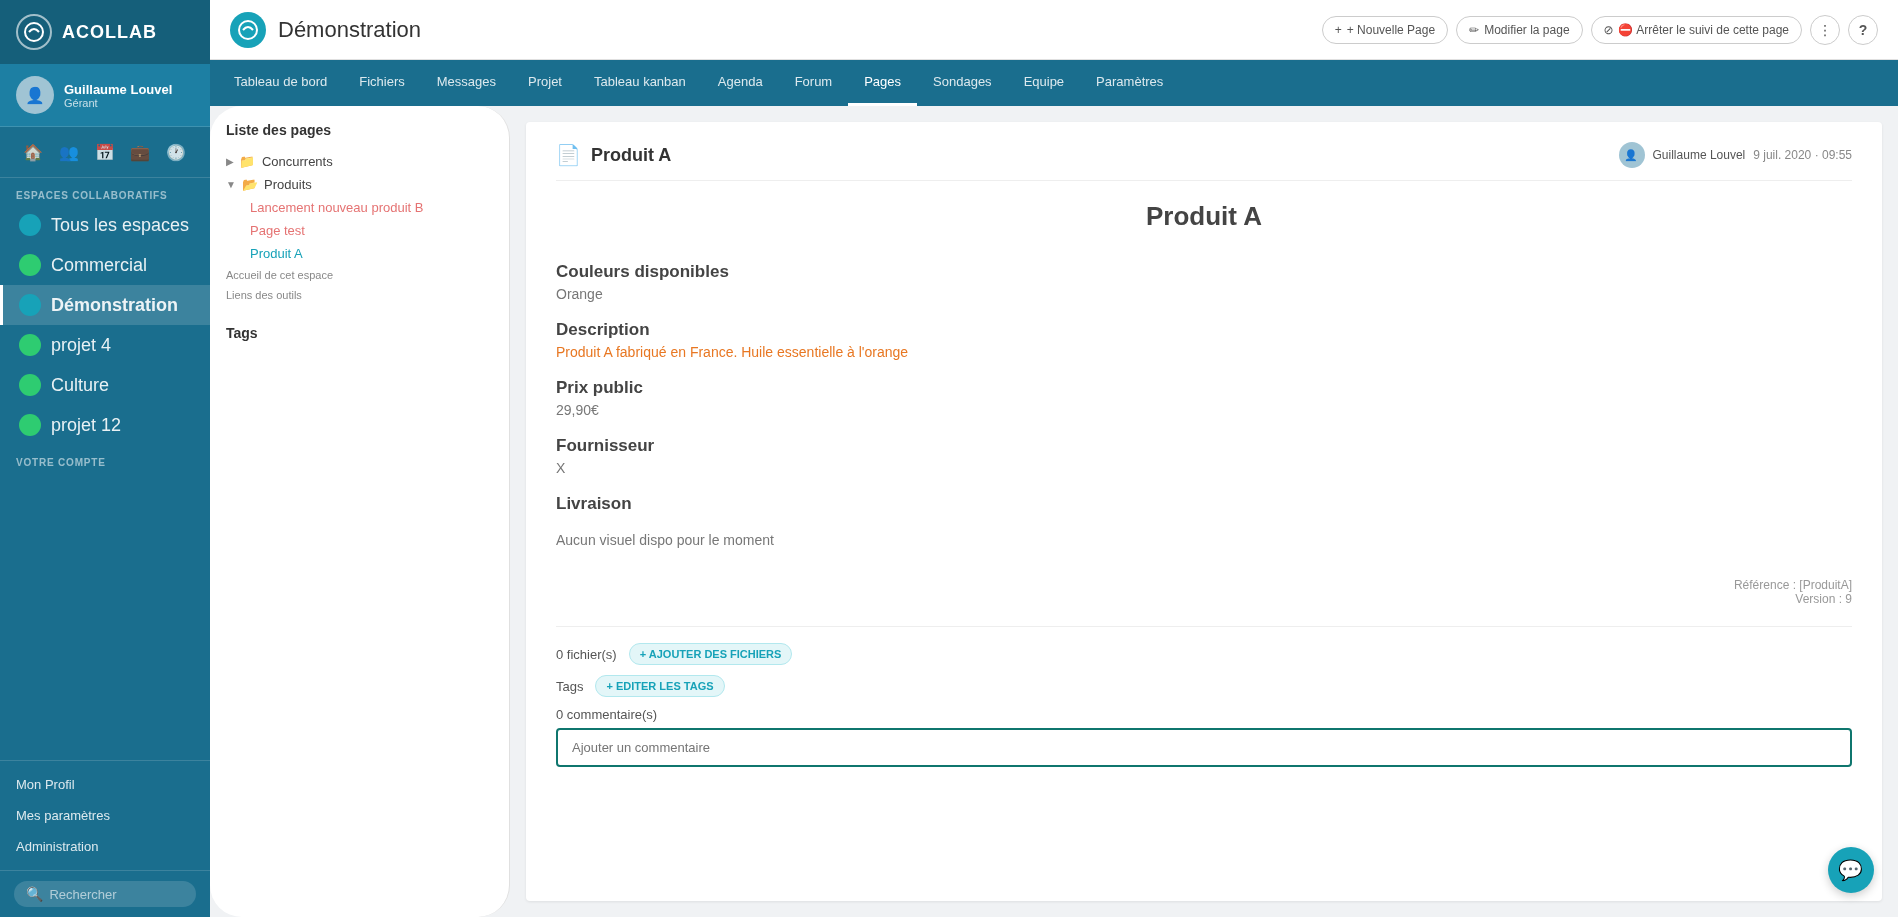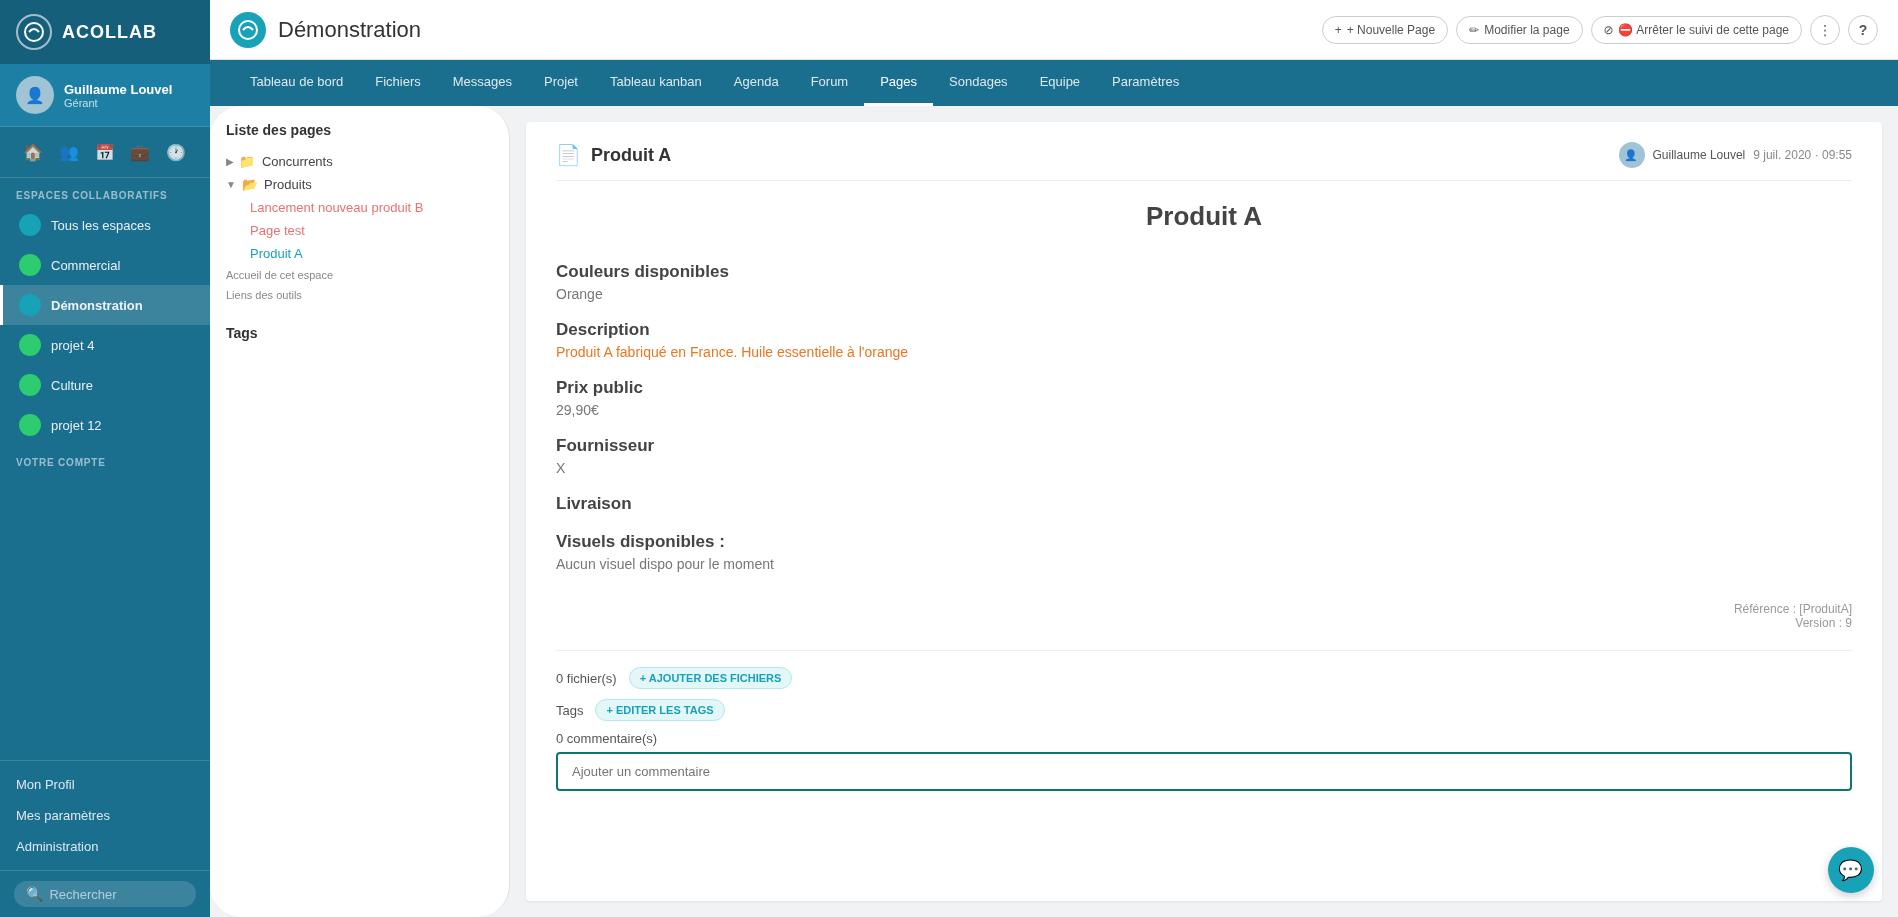--- a/index.html
+++ b/index.html
@@ -70,21 +70,21 @@
       color: rgba(255,255,255,0.55);
       letter-spacing: 0.8px;
       font-weight: 600;
     }
 
     .sidebar-item {
       display: flex; align-items: center; gap: 10px;
       padding: 9px 16px;
       cursor: pointer;
       color: rgba(255,255,255,0.9);
-      font-size: 13px;
+      font-size: 18px;
       border-left: 3px solid transparent;
       transition: background 0.15s;
     }
     .sidebar-item.active { background: rgba(255,255,255,0.15); border-left-color: #fff; font-weight: 600; }
     .sidebar-item-dot {
       width: 22px; height: 22px; border-radius: 50%;
       display: flex; align-items: center; justify-content: center;
       font-size: 11px; font-weight: 700;
       flex-shrink: 0;
     }
@@ -172,21 +172,21 @@
       cursor: pointer;
       color: #555;
       background: #fff;
       font-weight: 600;
     }
 
     
     #nav-bar {
       display: flex; align-items: center;
       background: #1a6e8e;
-      padding: 0 24px;
+      padding: 0 8px;
       flex-shrink: 0;
       overflow-x: auto;
     }
     .nav-item {
       padding: 14px 16px;
       color: rgba(255,255,255,0.85);
       cursor: pointer;
       font-size: 13px;
       white-space: nowrap;
       border-bottom: 3px solid transparent;
@@ -543,21 +543,20 @@
       <div class="content-section">
         <div class="content-section-title">Fournisseur</div>
         <div class="content-section-value">X</div>
       </div>
 
       <div class="content-section">
         <div class="content-section-title">Livraison</div>
       </div>
 
       <div class="content-section">
-        <div class="content-section-title">Visuels disponibles :</div>
         <div class="content-section-value">Aucun visuel dispo pour le moment</div>
       </div>
 
       <div id="page-meta">
         <div>Référence : [ProduitA]</div>
         <div>Version : 9</div>
       </div>
 
       <div id="page-footer">
         <div class="footer-row">

